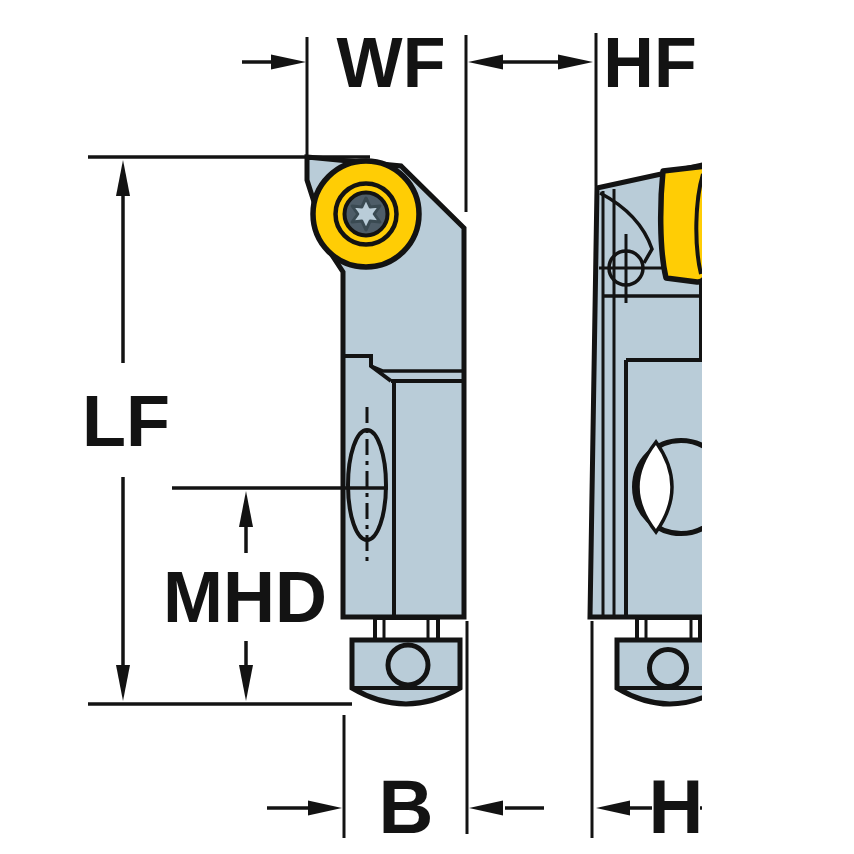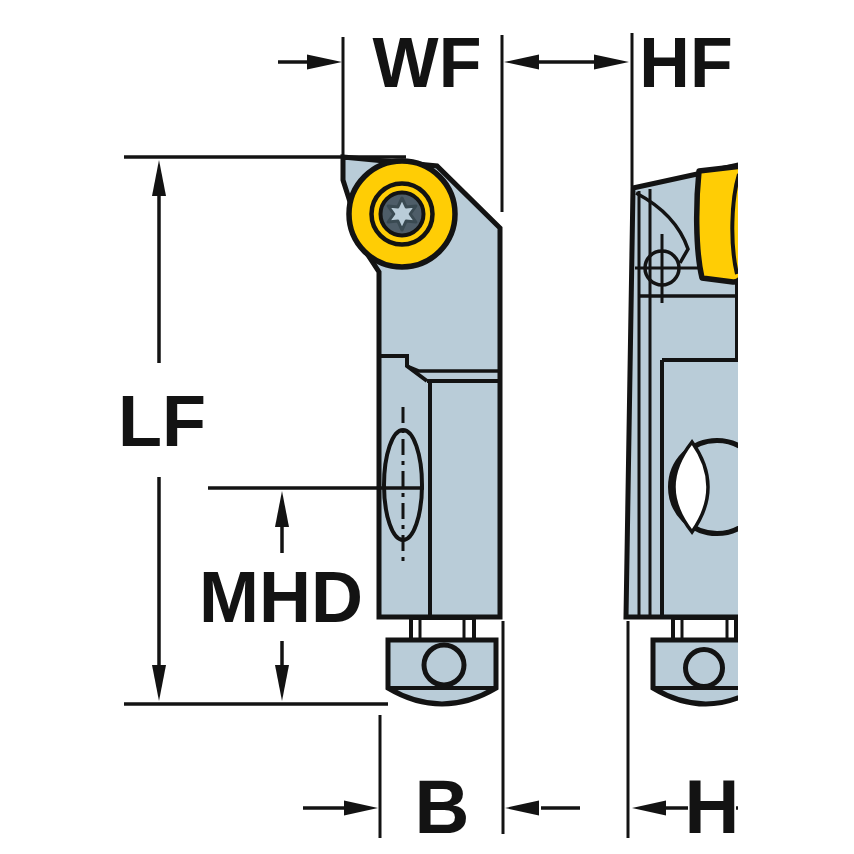--- a/index.html
+++ b/index.html
@@ -1,16 +1,16 @@
 <!DOCTYPE html>
 <html><head>
 <meta charset="utf-8">
 <style>
   html,body{margin:0;padding:0;background:#ffffff;}
-  .stage{width:702px;height:854px;position:relative;background:#ffffff;overflow:hidden;margin-left:36px;}
+  .stage{width:702px;height:854px;position:relative;background:#ffffff;overflow:hidden;}
   svg{display:block;}
   
   .outline{fill:#B9CCD8;stroke:#131313;stroke-width:5;stroke-linejoin:miter;}
   .inner4{fill:none;stroke:#131313;stroke-width:4;}
   .inner3{fill:none;stroke:#131313;stroke-width:3;}
   .inner35{fill:none;stroke:#131313;stroke-width:3.5;}
   .dim{fill:none;stroke:#131313;stroke-width:3.5;}
   .ext{fill:none;stroke:#131313;stroke-width:3;}
   .head{fill:#131313;stroke:none;}
   .ring{fill:none;stroke:#131313;}

